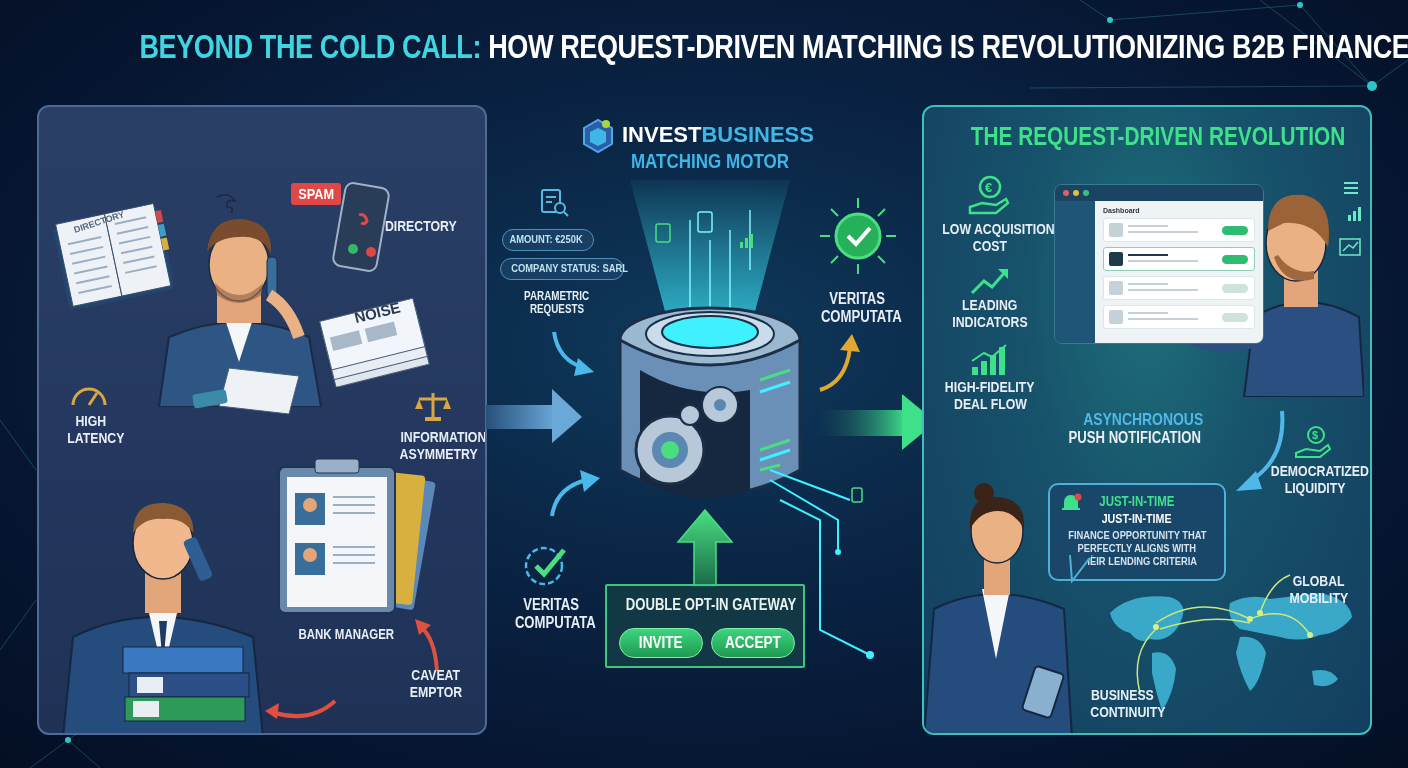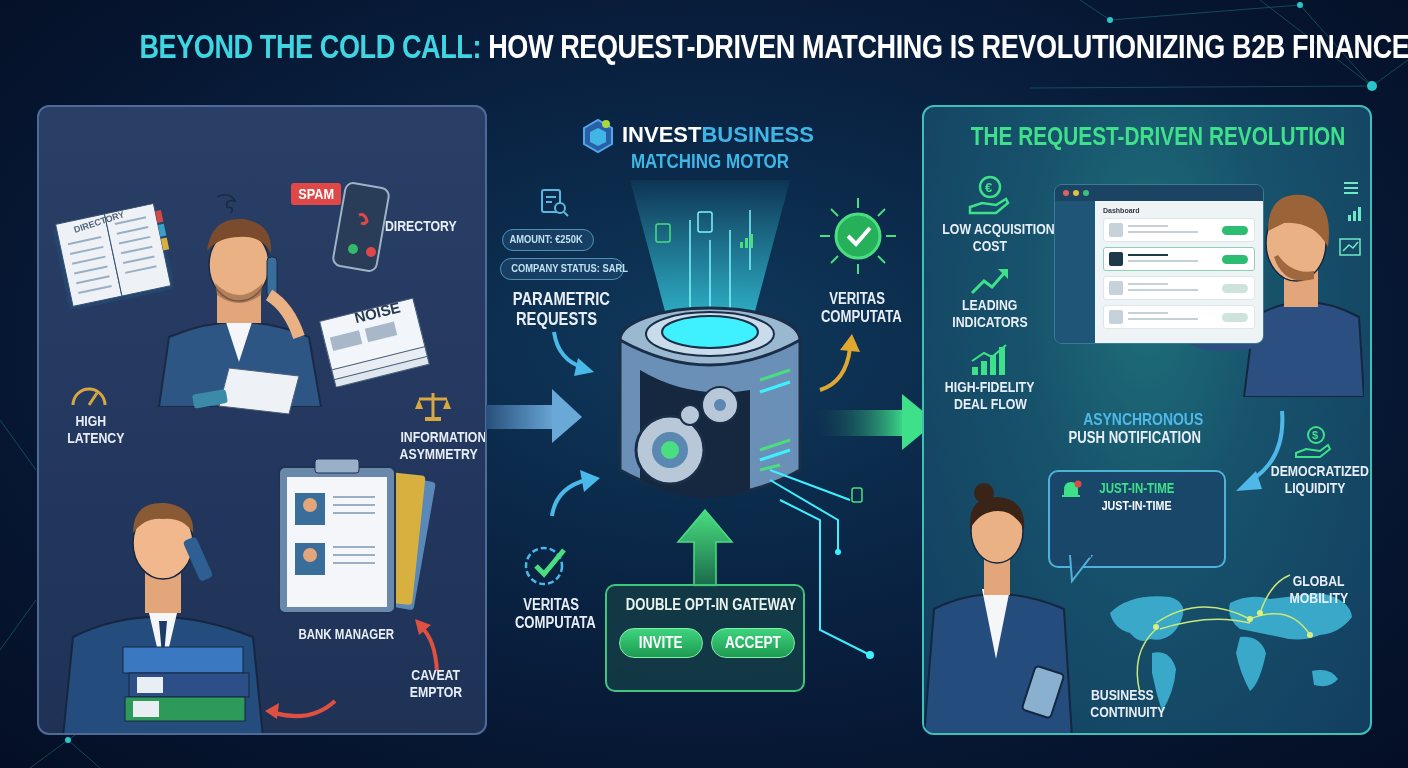--- a/index.html
+++ b/index.html
@@ -55,22 +55,22 @@
   .brand-sub span { display: inline-block; transform: scaleX(0.85); }
 
   .chip {
     position: absolute; height: 22px; border-radius: 11px;
     border: 1.5px solid #4f8fb6; background: rgba(30,70,110,0.7);
     color: #bfe2f0; font-size: 11px; font-weight: 700; line-height: 19px; white-space: nowrap;
   }
   .chip span { display: inline-block; transform: scaleX(0.85); }
 
   .gateway {
-    position: absolute; left: 605px; top: 584px; width: 200px; height: 108px;
-    border: 2px solid #3ec77a; border-radius: 10px;
+    position: absolute; left: 605px; top: 584px; width: 200px; height: 84px;
+    border: 2px solid #3ec77a; border-radius: 2px;
     background: rgba(20,60,70,0.85);
   }
   .gateway-title { position: absolute; top: 10px; width: 100%; text-align: center; font-size: 16px; font-weight: 700; color: #e8f3ee; white-space: nowrap; }
   .gateway-title span { display: inline-block; transform: scaleX(0.82); }
   .gbtn {
     position: absolute; top: 42px; height: 30px; border-radius: 15px;
     background: linear-gradient(180deg, #3ed47e 0%, #1e9a52 100%);
     border: 1.5px solid #7ff0aa; color: #fff; font-size: 16px; font-weight: 700;
     line-height: 27px; text-align: center; cursor: pointer;
   }
@@ -86,21 +86,21 @@
   .dash-row { height: 24px; background: #fff; border-radius: 3px; margin-bottom: 5px; position: relative; border: 1px solid #dde6ea; }
   .dash-row.active { border: 1.5px solid #8fcfb5; }
   .dash-row .av { position: absolute; left: 5px; top: 4px; width: 14px; height: 14px; border-radius: 2px; background: #c6d2da; }
   .dash-row.active .av { background: #1c3a4a; }
   .dash-row .ln { position: absolute; left: 24px; height: 2px; background: #c5d0d8; }
   .dash-row .pill { position: absolute; right: 6px; top: 7px; width: 26px; height: 9px; border-radius: 5px; background: #2cbd73; }
   .dash-row .pill.off { background: #cfe3dd; }
 
   
   .notif {
-    position: absolute; left: 1048px; top: 470px; width: 178px; height: 98px;
+    position: absolute; left: 1048px; top: 483px; width: 178px; height: 98px;
     border: 2px solid #4fb0d8; border-radius: 10px; background: rgba(25,70,105,0.9);
   }
   .notif-head { position: absolute; top: 8px; left: 0; width: 100%; text-align: center; color: #3ee08a; font-size: 14px; font-weight: 700; white-space: nowrap; }
   .notif-head span { display: inline-block; transform: scaleX(0.82); }
   .notif-sub { position: absolute; top: 26px; width: 100%; text-align: center; color: #fff; font-size: 13px; font-weight: 700; white-space: nowrap; }
   .notif-sub span { display: inline-block; transform: scaleX(0.82); }
   .notif-body { position: absolute; top: 44px; left: 4px; right: 4px; text-align: center; color: #d6e2ee; font-size: 11px; font-weight: 700; line-height: 1.2; }
   .notif-body span { display: inline-block; transform: scaleX(0.85); }
 
   svg { display: block; }
@@ -289,21 +289,21 @@
 
 <svg style="position:absolute;left:538px;top:188px" width="34" height="30">
   <rect x="4" y="2" width="18" height="22" rx="2" stroke="#5ab8e0" stroke-width="2" fill="none"></rect>
   <line x1="8" y1="9" x2="18" y2="9" stroke="#5ab8e0" stroke-width="2"></line>
     <line x1="8" y1="14" x2="14" y2="14" stroke="#5ab8e0" stroke-width="2"></line>
   <circle cx="22" cy="20" r="5" stroke="#5ab8e0" stroke-width="2" fill="#0c2848"></circle>
     <line x1="26" y1="24" x2="30" y2="28" stroke="#5ab8e0" stroke-width="2"></line>
 </svg>
 <div class="chip" style="left:502px;top:229px;width:92px"><span>AMOUNT: €250K</span></div>
 <div class="chip" style="left:500px;top:258px;width:124px"><span>COMPANY STATUS: SARL</span></div>
-<div class="lbl" style="left:502px;top:290px;width:110px;font-size:18px"><span>PARAMETRIC</span><br><span>REQUESTS</span></div>
+<div class="lbl" style="left:502px;top:290px;width:110px;font-size:12px"><span>PARAMETRIC</span><br><span>REQUESTS</span></div>
 <svg style="position:absolute;left:548px;top:330px" width="50" height="50">
   <path d="M6 2 Q10 30 36 38" stroke="#4ab8e8" stroke-width="4" fill="none"></path>
     <path d="M30 28 L46 42 L26 46 Z" fill="#4ab8e8"></path>
 </svg>
 
 <svg style="position:absolute;left:620px;top:180px" width="180" height="150">
   <defs>
       <linearGradient id="beam" x1="0" y1="1" x2="0" y2="0">
         <stop offset="0" stop-color="#3ff0ff" stop-opacity="0.7"></stop>
         <stop offset="1" stop-color="#3ff0ff" stop-opacity="0.05"></stop>
@@ -555,17 +555,22 @@
 </div>
 
 <div class="notif">
   <svg style="position:absolute;left:10px;top:8px" width="22" height="20">
     <path d="M4 16 L4 10 Q4 2 11 2 Q18 2 18 10 L18 16 Z" fill="#3ee08a"></path>
       <rect x="2" y="15" width="18" height="2" fill="#3ee08a"></rect>
     <circle cx="18" cy="4" r="3.5" fill="#e04848"></circle>
   </svg>
   <div class="notif-head"><span>JUST-IN-TIME</span></div>
   <div class="notif-sub"><span>JUST-IN-TIME</span></div>
+  <div class="notif-body">
+    <span>FINANCE OPPORTUNITY THAT</span><br>
+    <span>PERFECTLY ALIGNS WITH</span><br>
+    <span>THEIR LENDING CRITERIA</span>
+  </div>
 </div>
 <svg style="position:absolute;left:1068px;top:555px" width="30" height="30">
   <path d="M2 0 L24 0 L4 26 Z" fill="rgba(25,70,105,0.95)" stroke="#4fb0d8" stroke-width="2"></path>
   <line x1="3" y1="1" x2="23" y2="1" stroke="rgba(25,70,105,1)" stroke-width="3"></line>
 </svg>
 
 </body></html>

